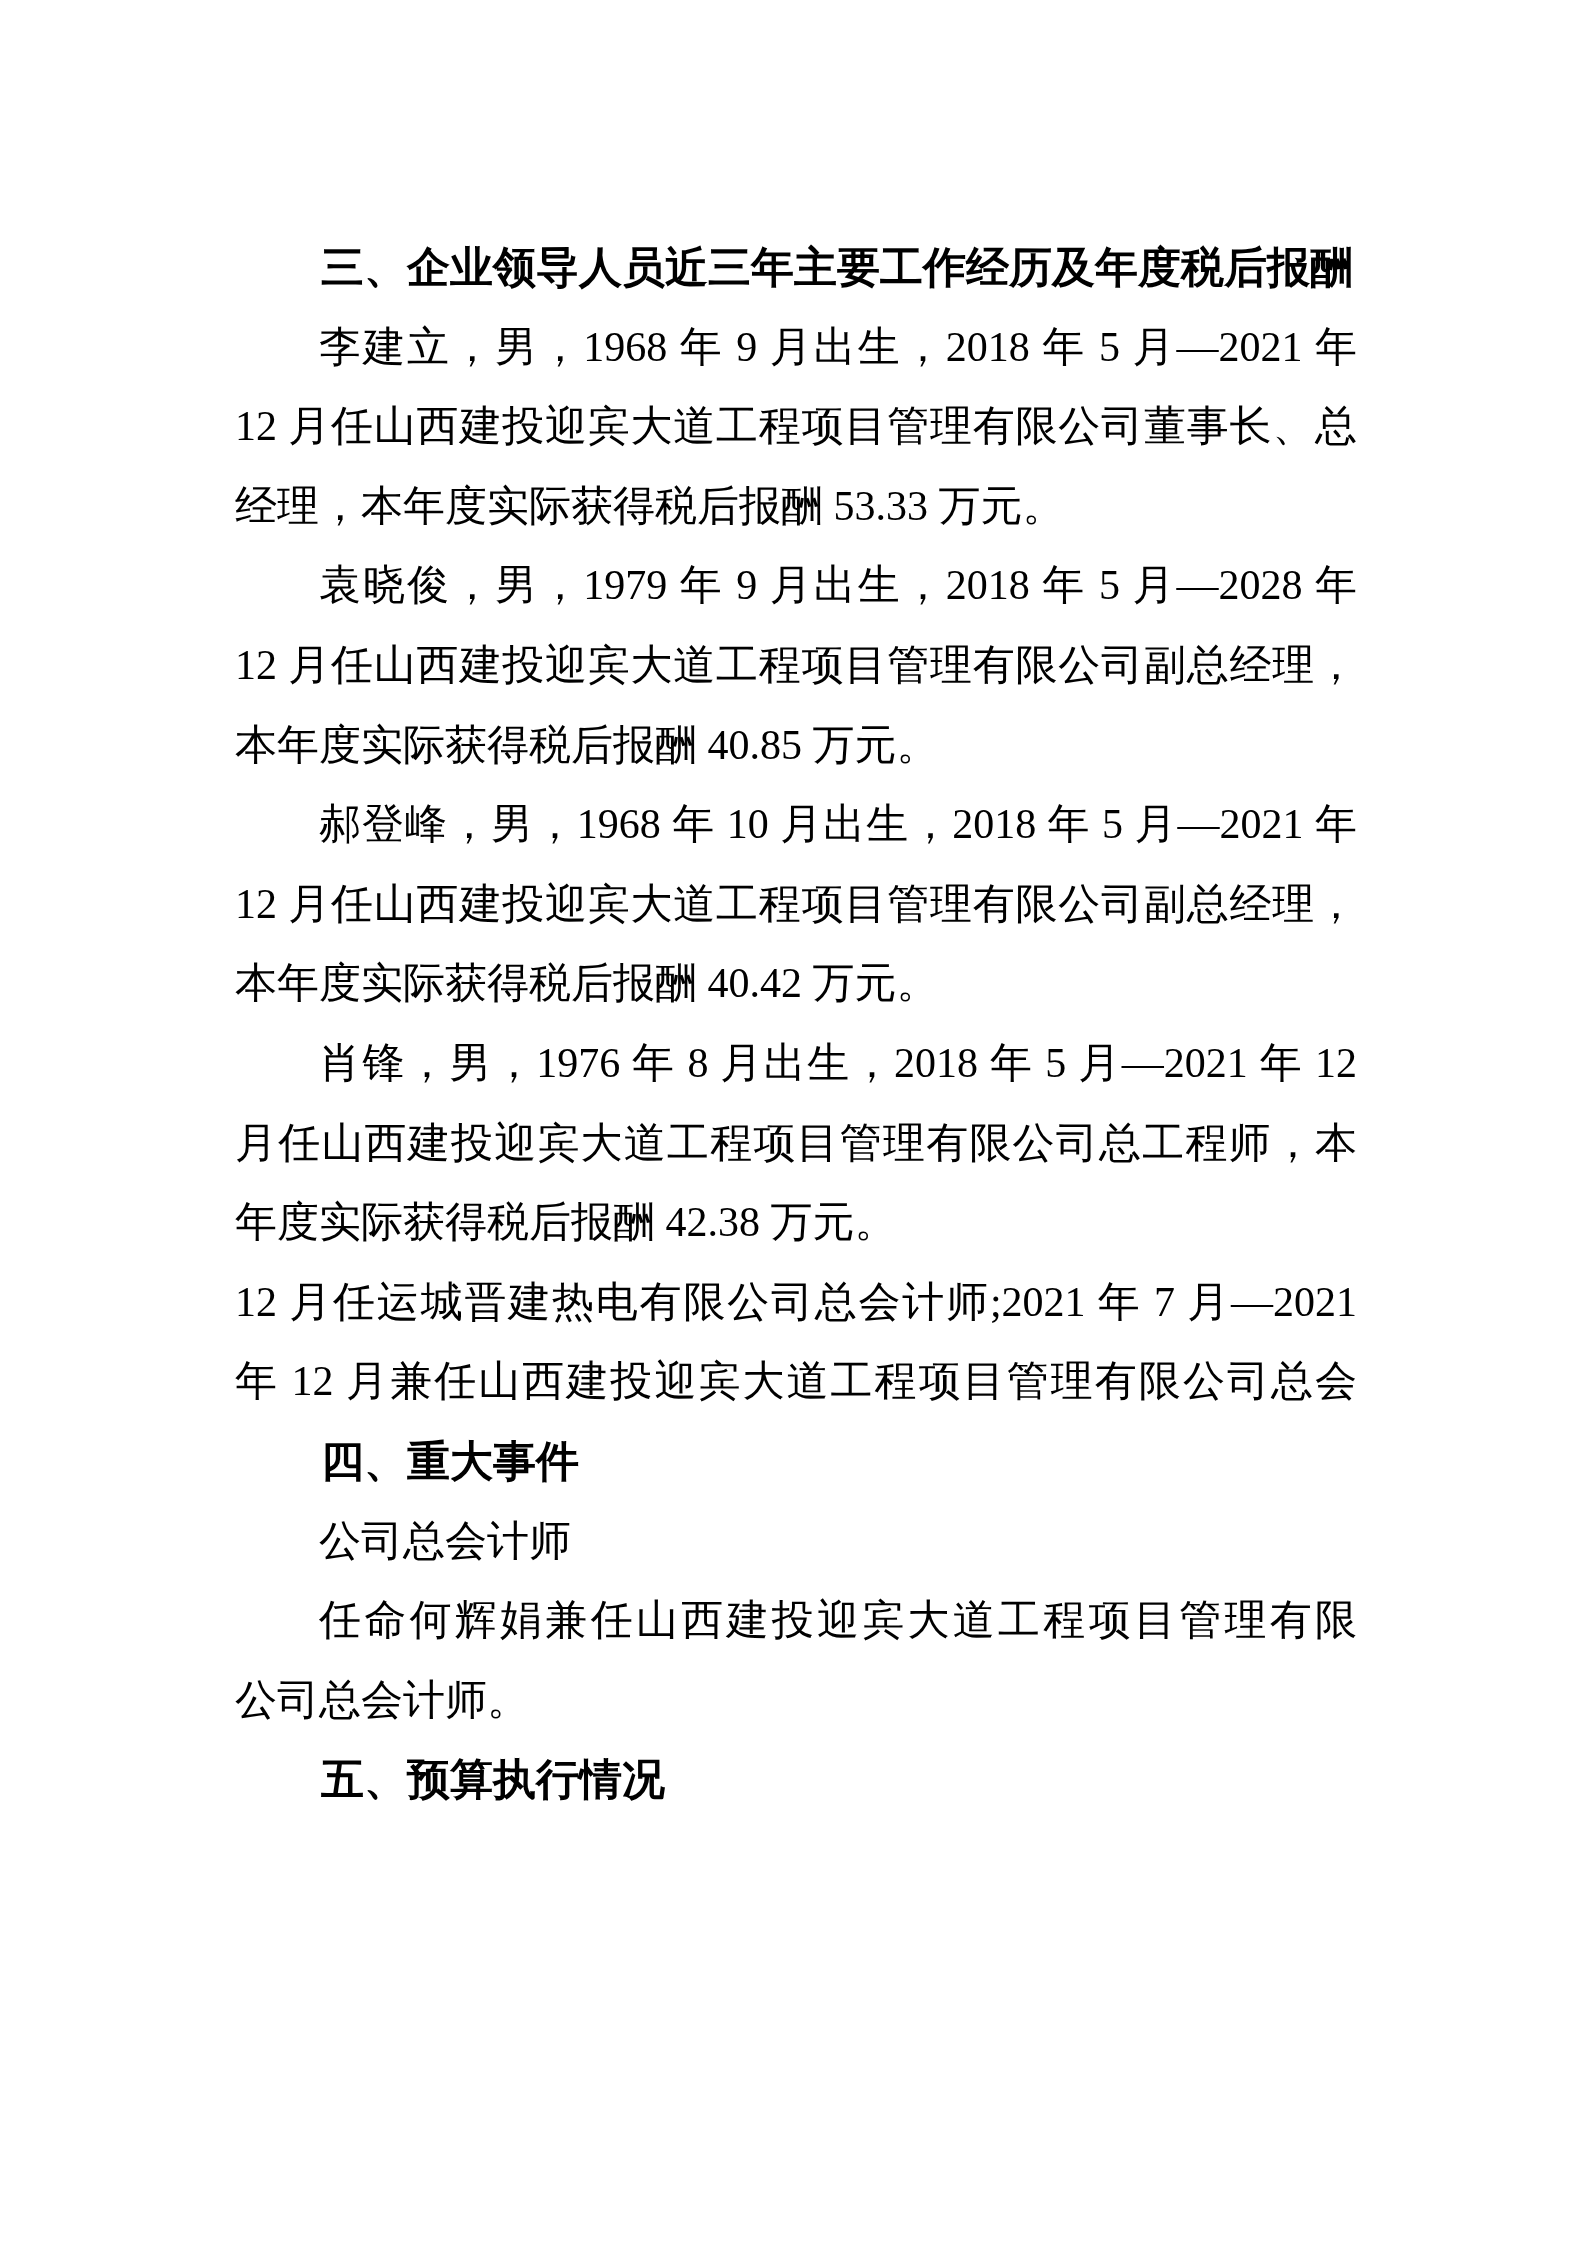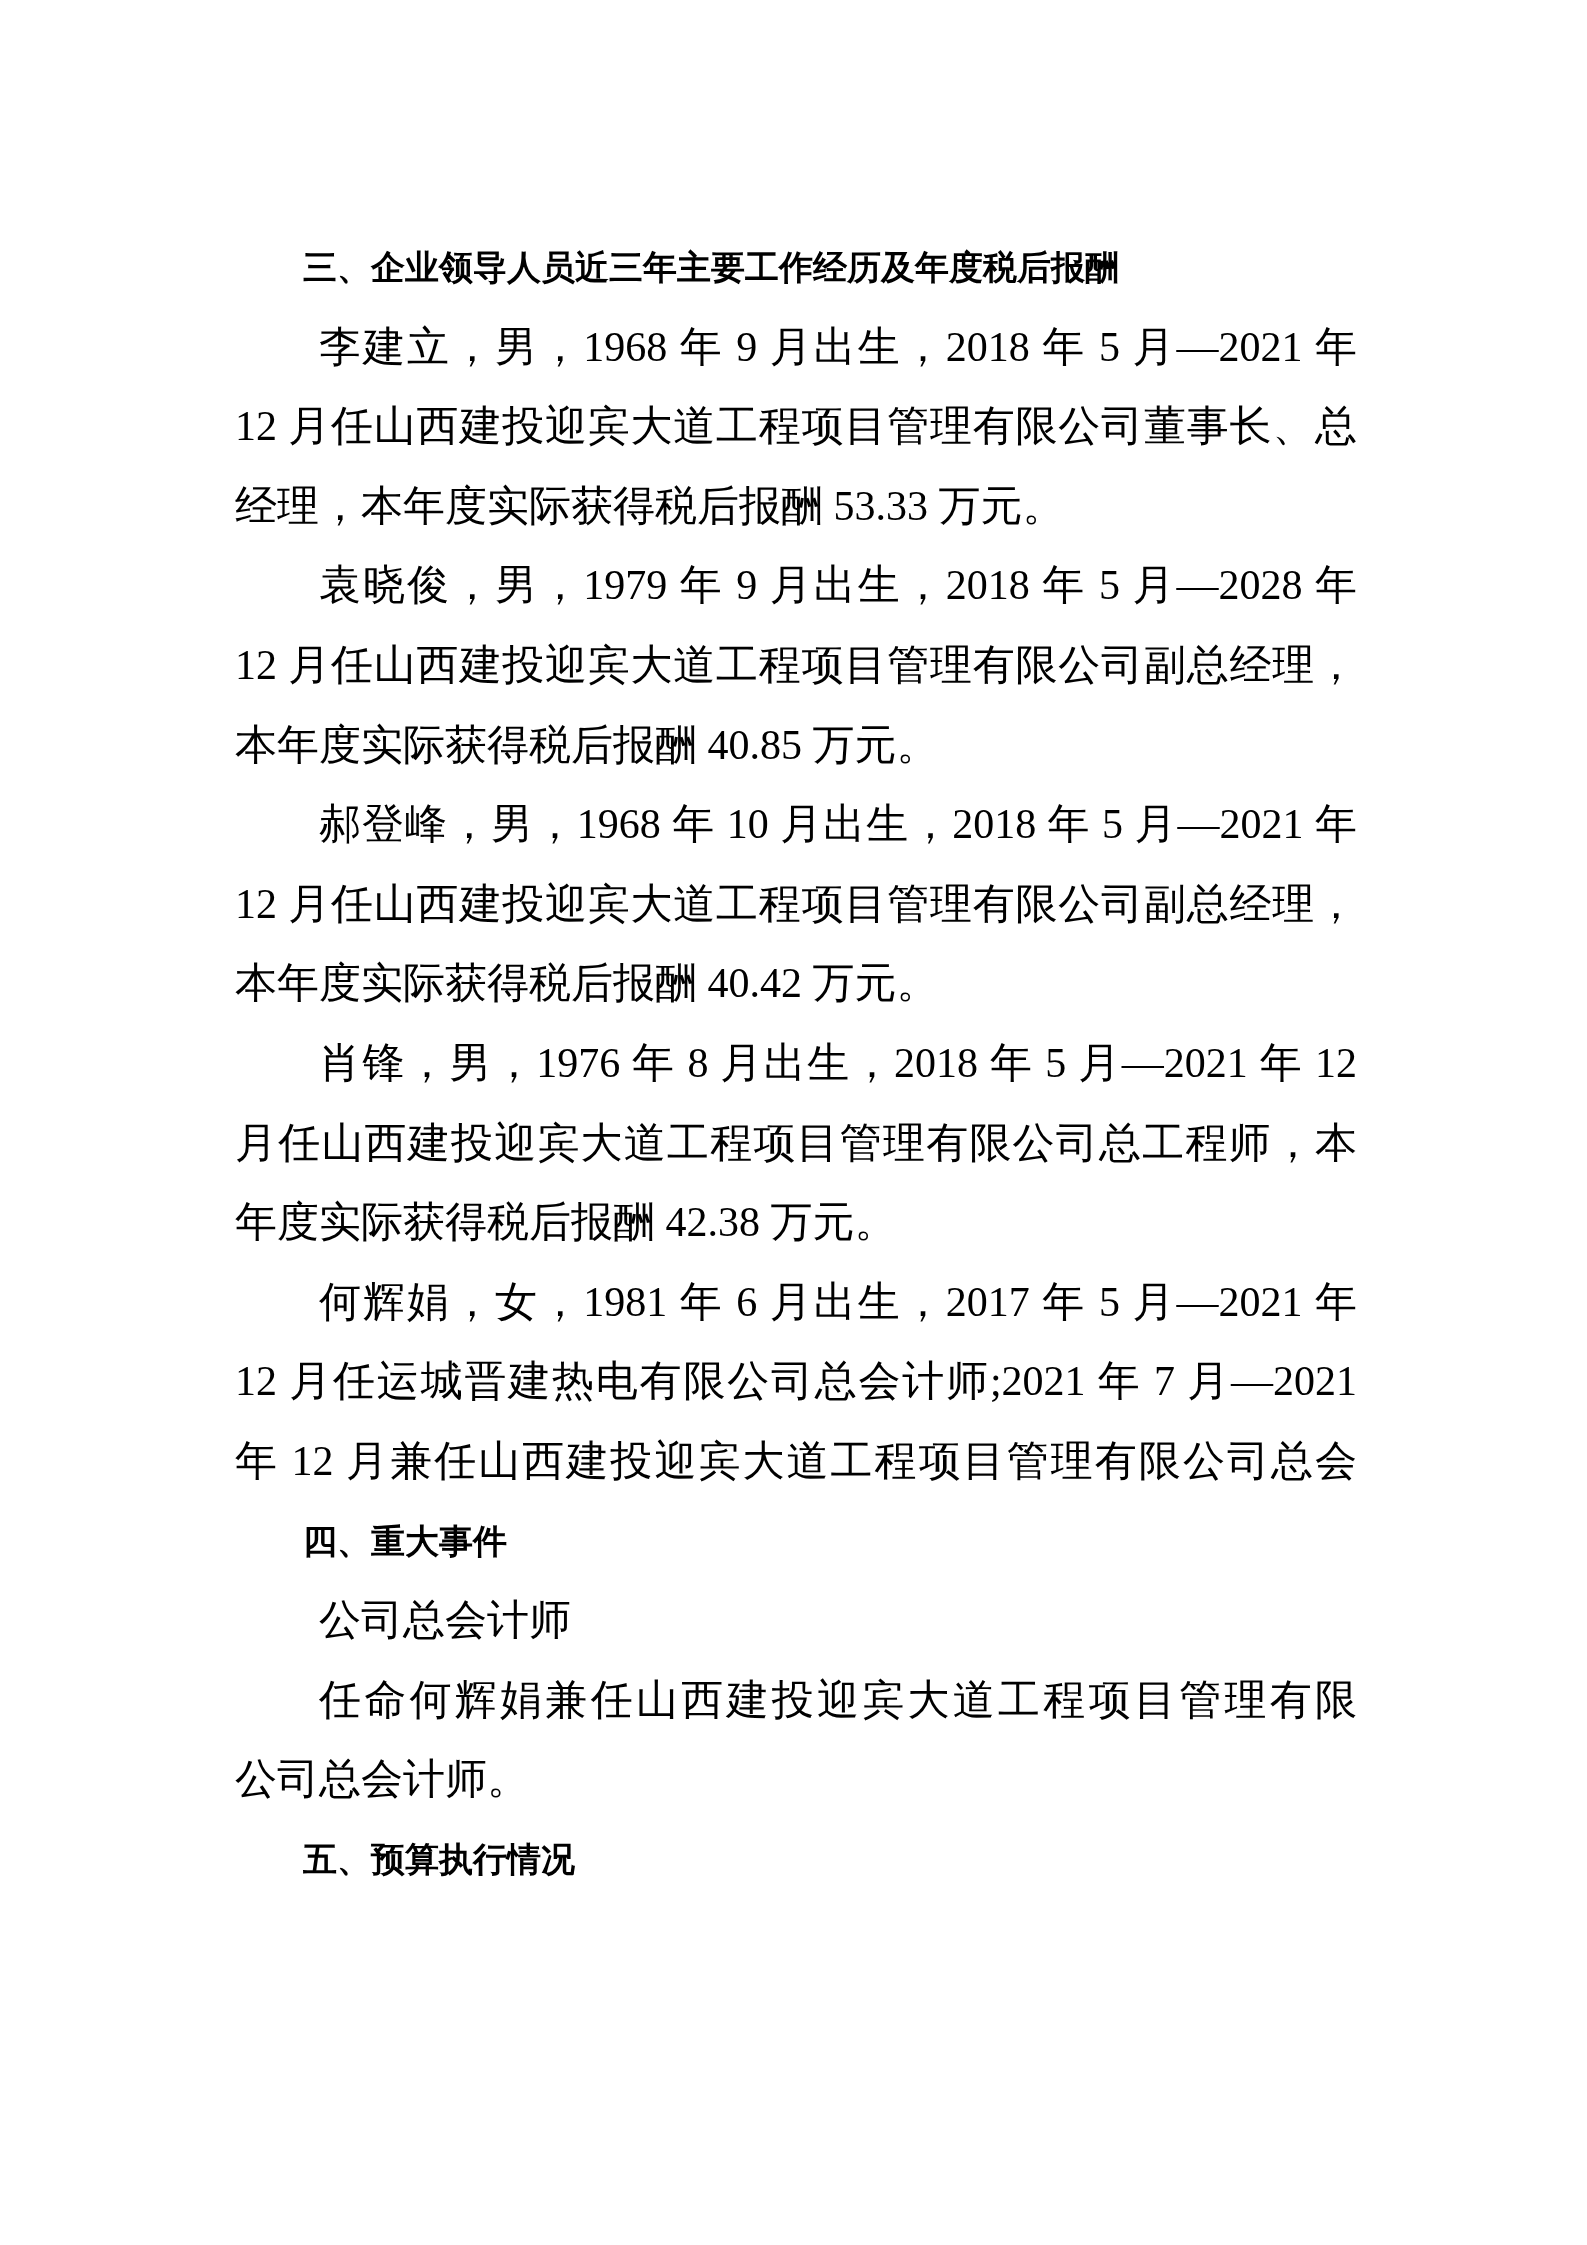--- a/index.html
+++ b/index.html
@@ -34,21 +34,21 @@
   .ln.indent {
     text-indent: 2em;
   }
   .ln.short {
     text-align: left;
     text-align-last: left;
   }
   .ln.h {
     font-family: "Liberation Sans", "DejaVu Sans", sans-serif;
     font-weight: bold;
-    font-size: 34px;
+    font-size: 43px;
     text-align: left;
     text-align-last: left;
   }
 </style>
 </head>
 <body>
 
 <div class="page">
   <div class="textblock">
     <div class="ln h indent">三、企业领导人员近三年主要工作经历及年度税后报酬</div>
@@ -57,21 +57,20 @@
     <div class="ln short">经理，本年度实际获得税后报酬 53.33 万元。</div>
     <div class="ln indent">袁晓俊，男，1979 年 9 月出生，2018 年 5 月—2028 年</div>
     <div class="ln">12 月任山西建投迎宾大道工程项目管理有限公司副总经理，</div>
     <div class="ln short">本年度实际获得税后报酬 40.85 万元。</div>
     <div class="ln indent">郝登峰，男，1968 年 10 月出生，2018 年 5 月—2021 年</div>
     <div class="ln">12 月任山西建投迎宾大道工程项目管理有限公司副总经理，</div>
     <div class="ln short">本年度实际获得税后报酬 40.42 万元。</div>
     <div class="ln indent">肖锋，男，1976 年 8 月出生，2018 年 5 月—2021 年 12</div>
     <div class="ln">月任山西建投迎宾大道工程项目管理有限公司总工程师，本</div>
     <div class="ln short">年度实际获得税后报酬 42.38 万元。</div>
-    <div class="ln indent">何辉娟，女，1981 年 6 月出生，2017 年 5 月—2021 年</div>
     <div class="ln">12 月任运城晋建热电有限公司总会计师;2021 年 7 月—2021</div>
     <div class="ln">年 12 月兼任山西建投迎宾大道工程项目管理有限公司总会</div>
     <div class="ln h indent">四、重大事件</div>
     <div class="ln short indent">公司总会计师</div>
     <div class="ln indent">任命何辉娟兼任山西建投迎宾大道工程项目管理有限</div>
     <div class="ln short">公司总会计师。</div>
     <div class="ln h indent">五、预算执行情况</div>
   </div>
 </div>
 

